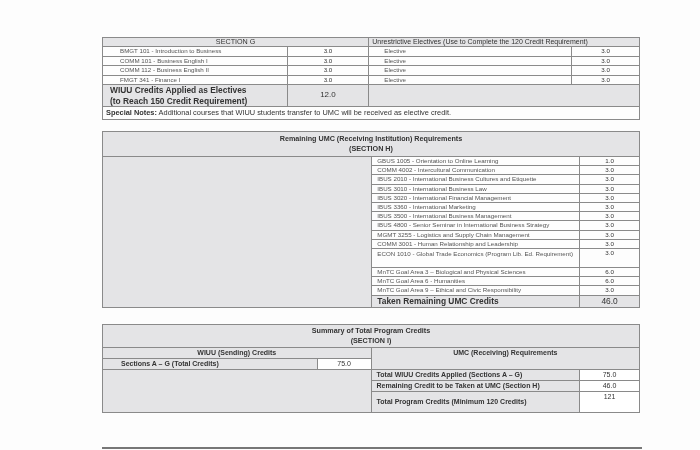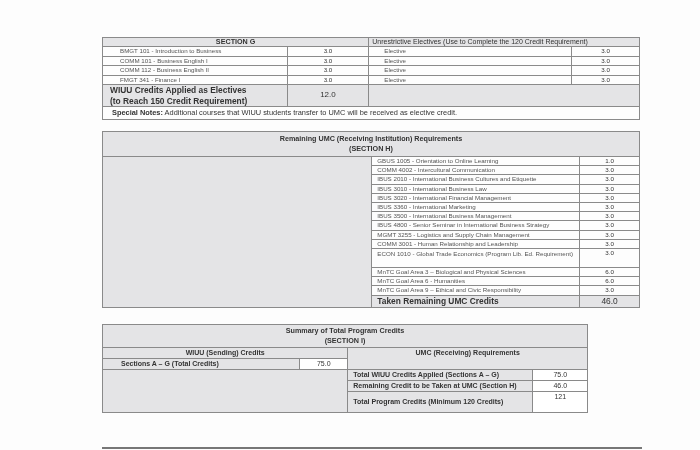--- a/index.html
+++ b/index.html
@@ -4,42 +4,42 @@
 <style>
   html, body { margin: 0; padding: 0; }
   body {
     width: 700px; height: 450px; background: #fdfdfd; position: relative; overflow: hidden;
     font-family: "Liberation Sans", sans-serif; color: #333;
   }
   table { border-collapse: collapse; position: absolute; }
   td { border: 1px solid #8a8a8a; padding: 0 4px; font-size: 6.2px; height: 9px; line-height: 9px; white-space: nowrap; }
   .shade { background: #e4e4e6; }
   .num { text-align: center; }
-  .hdr { text-align: center; font-weight: bold; font-size: 7.2px; }
+  .hdr { text-align: center; font-weight: normal; font-size: 7.2px; }
 
   
   #secG { left: 102px; top: 37px; width: 538px; }
   #secG td { height: 8.4px; line-height: 8.4px; }
   #secG .cname { padding-left: 17px; color: #555; }
   #secG .ename { padding-left: 15px; color: #555; }
   #secG .big { font-size: 8.4px; font-weight: bold; line-height: 10.5px; height: 21px; padding-left: 7px; white-space: normal; }
   #secG .bignum { font-size: 8px; text-align: center; margin-top: 28px; }
-  #secG .notes { font-size: 7.4px; height: 12px; line-height: 12px; padding-left: 9px; }
+  #secG .notes { font-size: 7.4px; height: 12px; line-height: 12px; padding-left: 3px; }
 
   
   #secH { left: 102px; top: 131px; width: 538px; border-radius: 6px; }
   #secH .title { text-align: center; font-weight: bold; font-size: 7.2px; height: 24px; line-height: 10px; }
   #secH .cname { padding-left: 5px; color: #555; white-space: normal; }
   #secH td { height: 8.2px; line-height: 8.2px; }
   #secH .tall { line-height: 9px; }
   #secH .total { font-size: 8.4px; font-weight: bold; height: 11px; line-height: 11px; padding-left: 5px; }
   #secH .totalnum { font-size: 8.4px; text-align: center; }
 
   
-  #secI { left: 102px; top: 324px; width: 486px; }
+  #secI { left: 102px; top: 324px; width: 538px; }
   #secI td { height: 10px; line-height: 10px; font-size: 7px; }
   #secI .title { text-align: center; font-weight: bold; font-size: 7.2px; height: 22px; line-height: 10px; }
   #secI .sub { text-align: center; font-weight: bold; }
   #secI .lbl { font-weight: bold; padding-left: 18px; }
   #secI .rlbl { font-weight: bold; padding-left: 5px; white-space: normal; line-height: 9.5px; }
   #secI .white { background: #fff; text-align: center; }
 
   #footer-line { position: absolute; left: 102px; top: 447px; width: 540px; height: 1.5px; background: #777; }
 </style>
 </head>

